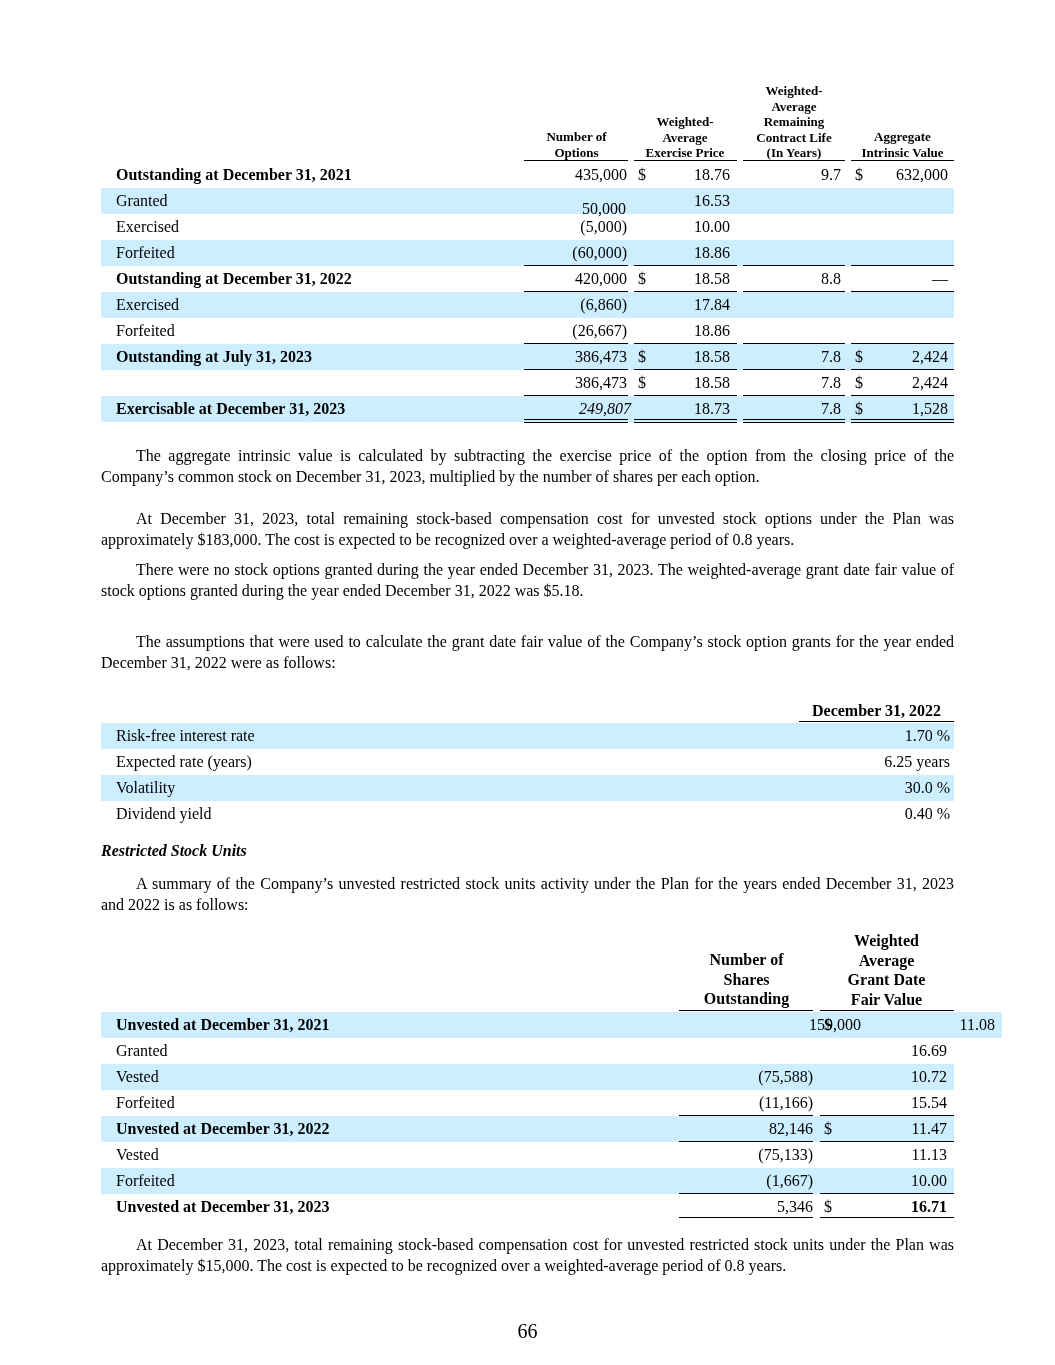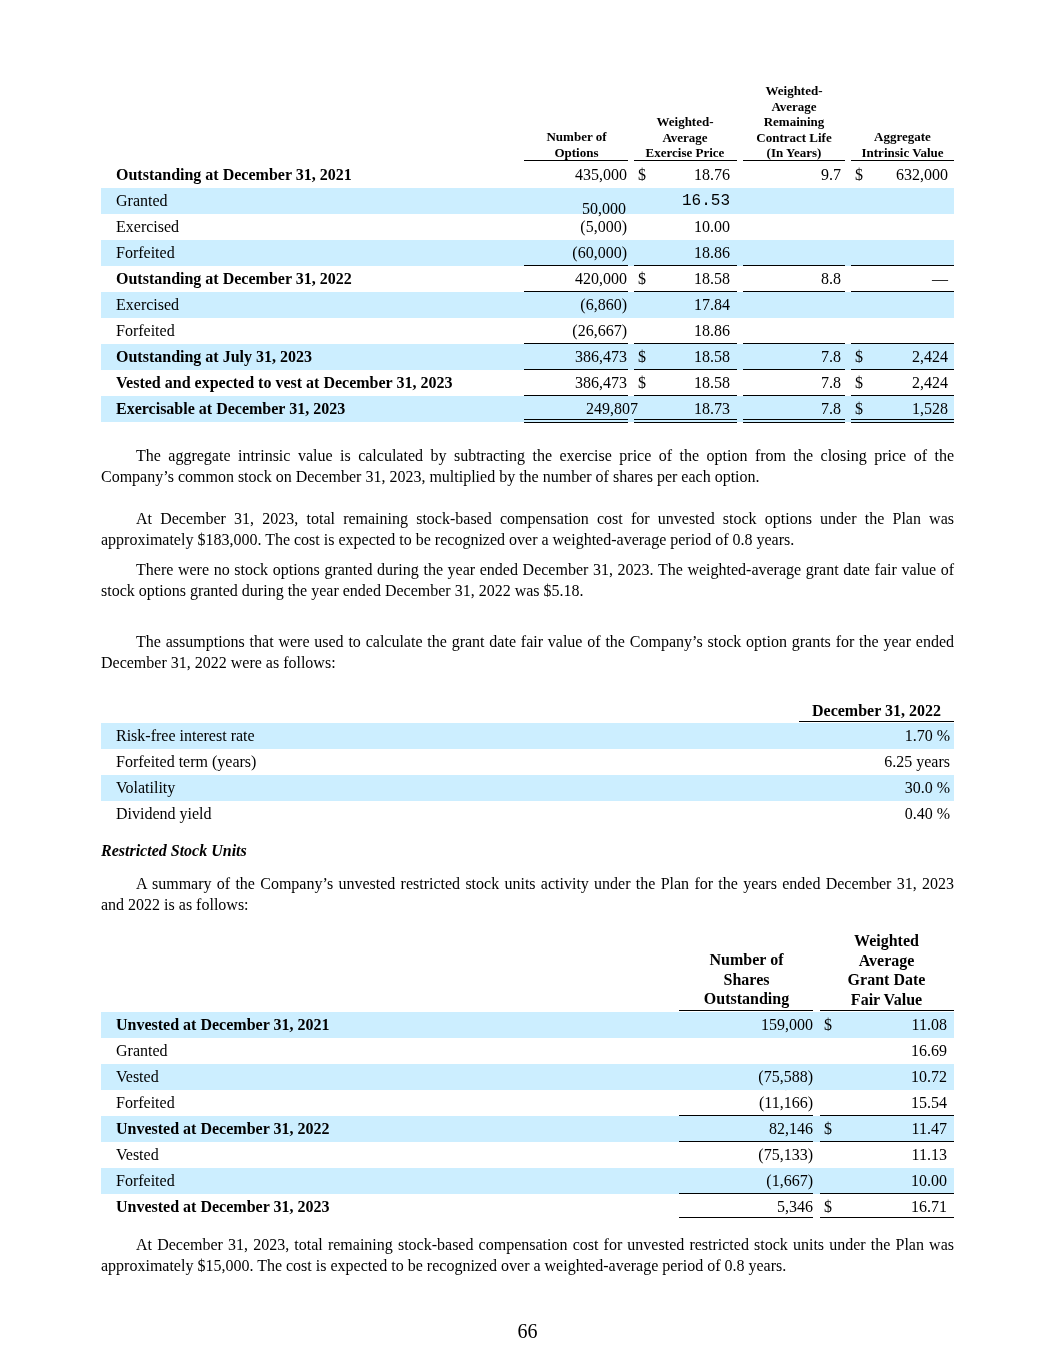--- a/index.html
+++ b/index.html
@@ -41,21 +41,21 @@
       <span class="dollar" style="left:537px;">$</span>
       <span class="cell" style="right:224px;">18.76</span>
       <span class="cell" style="right:113px;">9.7</span>
       <span class="dollar" style="left:754px;">$</span>
       <span class="cell" style="right:6px;">632,000</span>
     </div>
     <div class="row shade" style="top: 188px;">
       <span class="lbl">Granted</span>
       <span class="cell" style="right:328px;margin-top:8px;">50,000</span>
       <span class="dollar" style="left:537px;"></span>
-      <span class="cell" style="right:224px;font-family:Liberation Mono, monospace;">16.53</span>
+      <span class="cell" style="right:224px;">16.53</span>
       <span class="cell" style="right:113px;"></span>
       <span class="dollar" style="left:754px;"></span>
       <span class="cell" style="right:6px;"></span>
     </div>
     <div class="row" style="top: 214px;">
       <span class="lbl">Exercised</span>
       <span class="cell" style="right:327px;">(5,000)</span>
       <span class="dollar" style="left:537px;"></span>
       <span class="cell" style="right:224px;">10.00</span>
       <span class="cell" style="right:113px;"></span>
@@ -101,31 +101,30 @@
     <div class="row shade" style="top: 344px;">
       <span class="lbl bold">Outstanding at July 31, 2023</span>
       <span class="cell" style="right:327px;">386,473</span>
       <span class="dollar" style="left:537px;">$</span>
       <span class="cell" style="right:224px;">18.58</span>
       <span class="cell" style="right:113px;">7.8</span>
       <span class="dollar" style="left:754px;">$</span>
       <span class="cell" style="right:6px;">2,424</span>
     </div>
     <div class="row" style="top: 370px;">
-      <span class="lbl bold">Vested and expected to vest at December 31, 2023</span>
       <span class="cell" style="right:327px;">386,473</span>
       <span class="dollar" style="left:537px;">$</span>
       <span class="cell" style="right:224px;">18.58</span>
       <span class="cell" style="right:113px;">7.8</span>
       <span class="dollar" style="left:754px;">$</span>
       <span class="cell" style="right:6px;">2,424</span>
     </div>
     <div class="row shade" style="top: 396px;">
       <span class="lbl bold">Exercisable at December 31, 2023</span>
-      <span class="cell" style="right:316px;">249,807</span>
+      <span class="cell" style="right:323px;font-style:italic;">249,807</span>
       <span class="dollar" style="left:537px;"></span>
       <span class="cell" style="right:224px;">18.73</span>
       <span class="cell" style="right:113px;">7.8</span>
       <span class="dollar" style="left:754px;">$</span>
       <span class="cell" style="right:6px;">1,528</span>
     </div>
     <div class="hline" style="left: 524px; width: 104px; top: 265px;"></div>
     <div class="hline" style="left: 634px; width: 103px; top: 265px;"></div>
     <div class="hline" style="left: 743px; width: 102px; top: 265px;"></div>
     <div class="hline" style="left: 851px; width: 103px; top: 265px;"></div>
@@ -161,21 +160,21 @@
 <p class="para" style="top:631px;">The assumptions that were used to calculate the grant date fair value of the Company’s stock option grants for the year ended December 31, 2022 were as follows:</p>
 
 <div class="abs" style="left:799px; top:701px; width:155px; text-align:center; font-weight:bold; line-height:20px;">December 31, 2022</div>
 <div class="hline" style="left:799px; top:721px; width:155px;"></div>
 <div id="assumption-rows">
     <div class="row shade" style="top: 723px;">
       <span class="lbl">Risk-free interest rate</span>
       <span class="cell" style="right:4px;">1.70 %</span>
     </div>
     <div class="row" style="top: 749px;">
-      <span class="lbl">Forfeited term (years)</span>
+      <span class="lbl">Expected rate (years)</span>
       <span class="cell" style="right:4px;">6.25 years</span>
     </div>
     <div class="row shade" style="top: 775px;">
       <span class="lbl">Volatility</span>
       <span class="cell" style="right:4px;">30.0 %</span>
     </div>
     <div class="row" style="top: 801px;">
       <span class="lbl">Dividend yield</span>
       <span class="cell" style="right:4px;">0.40 %</span>
     </div>
@@ -183,21 +182,21 @@
 
 <div class="section-title" style="top:841px;">Restricted Stock Units</div>
 <p class="para" style="top:873px;">A summary of the Company’s unvested restricted stock units activity under the Plan for the years ended December 31, 2023 and 2022 is as follows:</p>
 
 <div class="hdr2" style="left:679px; top:950px; width:135px;">Number of<br>Shares<br>Outstanding</div>
 <div class="hdr2" style="left:819px; top:931px; width:135px;">Weighted<br>Average<br>Grant Date<br>Fair Value</div>
 <div class="hline" style="left:679px; top:1010px; width:134px;"></div>
 <div class="hline" style="left:820px; top:1010px; width:134px;"></div>
 
 <div id="rsu-rows">
-    <div class="row shade" style="top: 1012px;">
+    <div class="row shade" style="top: 1012px; padding-left: 48px;">
       <span class="lbl bold">Unvested at December 31, 2021</span>
       <span class="cell" style="right:141px;">159,000</span>
       <span class="dollar" style="left:723px;">$</span>
       <span class="cell" style="right:7px;">11.08</span>
     </div>
     <div class="row" style="top: 1038px;">
       <span class="lbl">Granted</span>
       <span class="cell" style="right:141px;margin-top:32px;">9,900</span>
       <span class="dollar" style="left:723px;"></span>
       <span class="cell" style="right:7px;">16.69</span>
@@ -229,21 +228,21 @@
     <div class="row shade" style="top: 1168px;">
       <span class="lbl">Forfeited</span>
       <span class="cell" style="right:141px;">(1,667)</span>
       <span class="dollar" style="left:723px;"></span>
       <span class="cell" style="right:7px;">10.00</span>
     </div>
     <div class="row" style="top: 1194px;">
       <span class="lbl bold">Unvested at December 31, 2023</span>
       <span class="cell" style="right:141px;">5,346</span>
       <span class="dollar" style="left:723px;">$</span>
-      <span class="cell" style="right:7px;">16.71</span>
+      <span class="cell" style="right:7px;font-weight:bold;">16.71</span>
     </div>
     <div class="hline" style="left: 679px; width: 134px; top: 1115px;"></div>
     <div class="hline" style="left: 820px; width: 134px; top: 1115px;"></div>
     <div class="hline" style="left: 679px; width: 134px; top: 1141px;"></div>
     <div class="hline" style="left: 820px; width: 134px; top: 1141px;"></div>
     <div class="hline" style="left: 679px; width: 134px; top: 1193px;"></div>
     <div class="hline" style="left: 820px; width: 134px; top: 1193px;"></div>
     <div class="hline" style="left: 679px; width: 134px; top: 1217px;"></div>
     <div class="hline" style="left: 820px; width: 134px; top: 1217px;"></div>
   </div>

